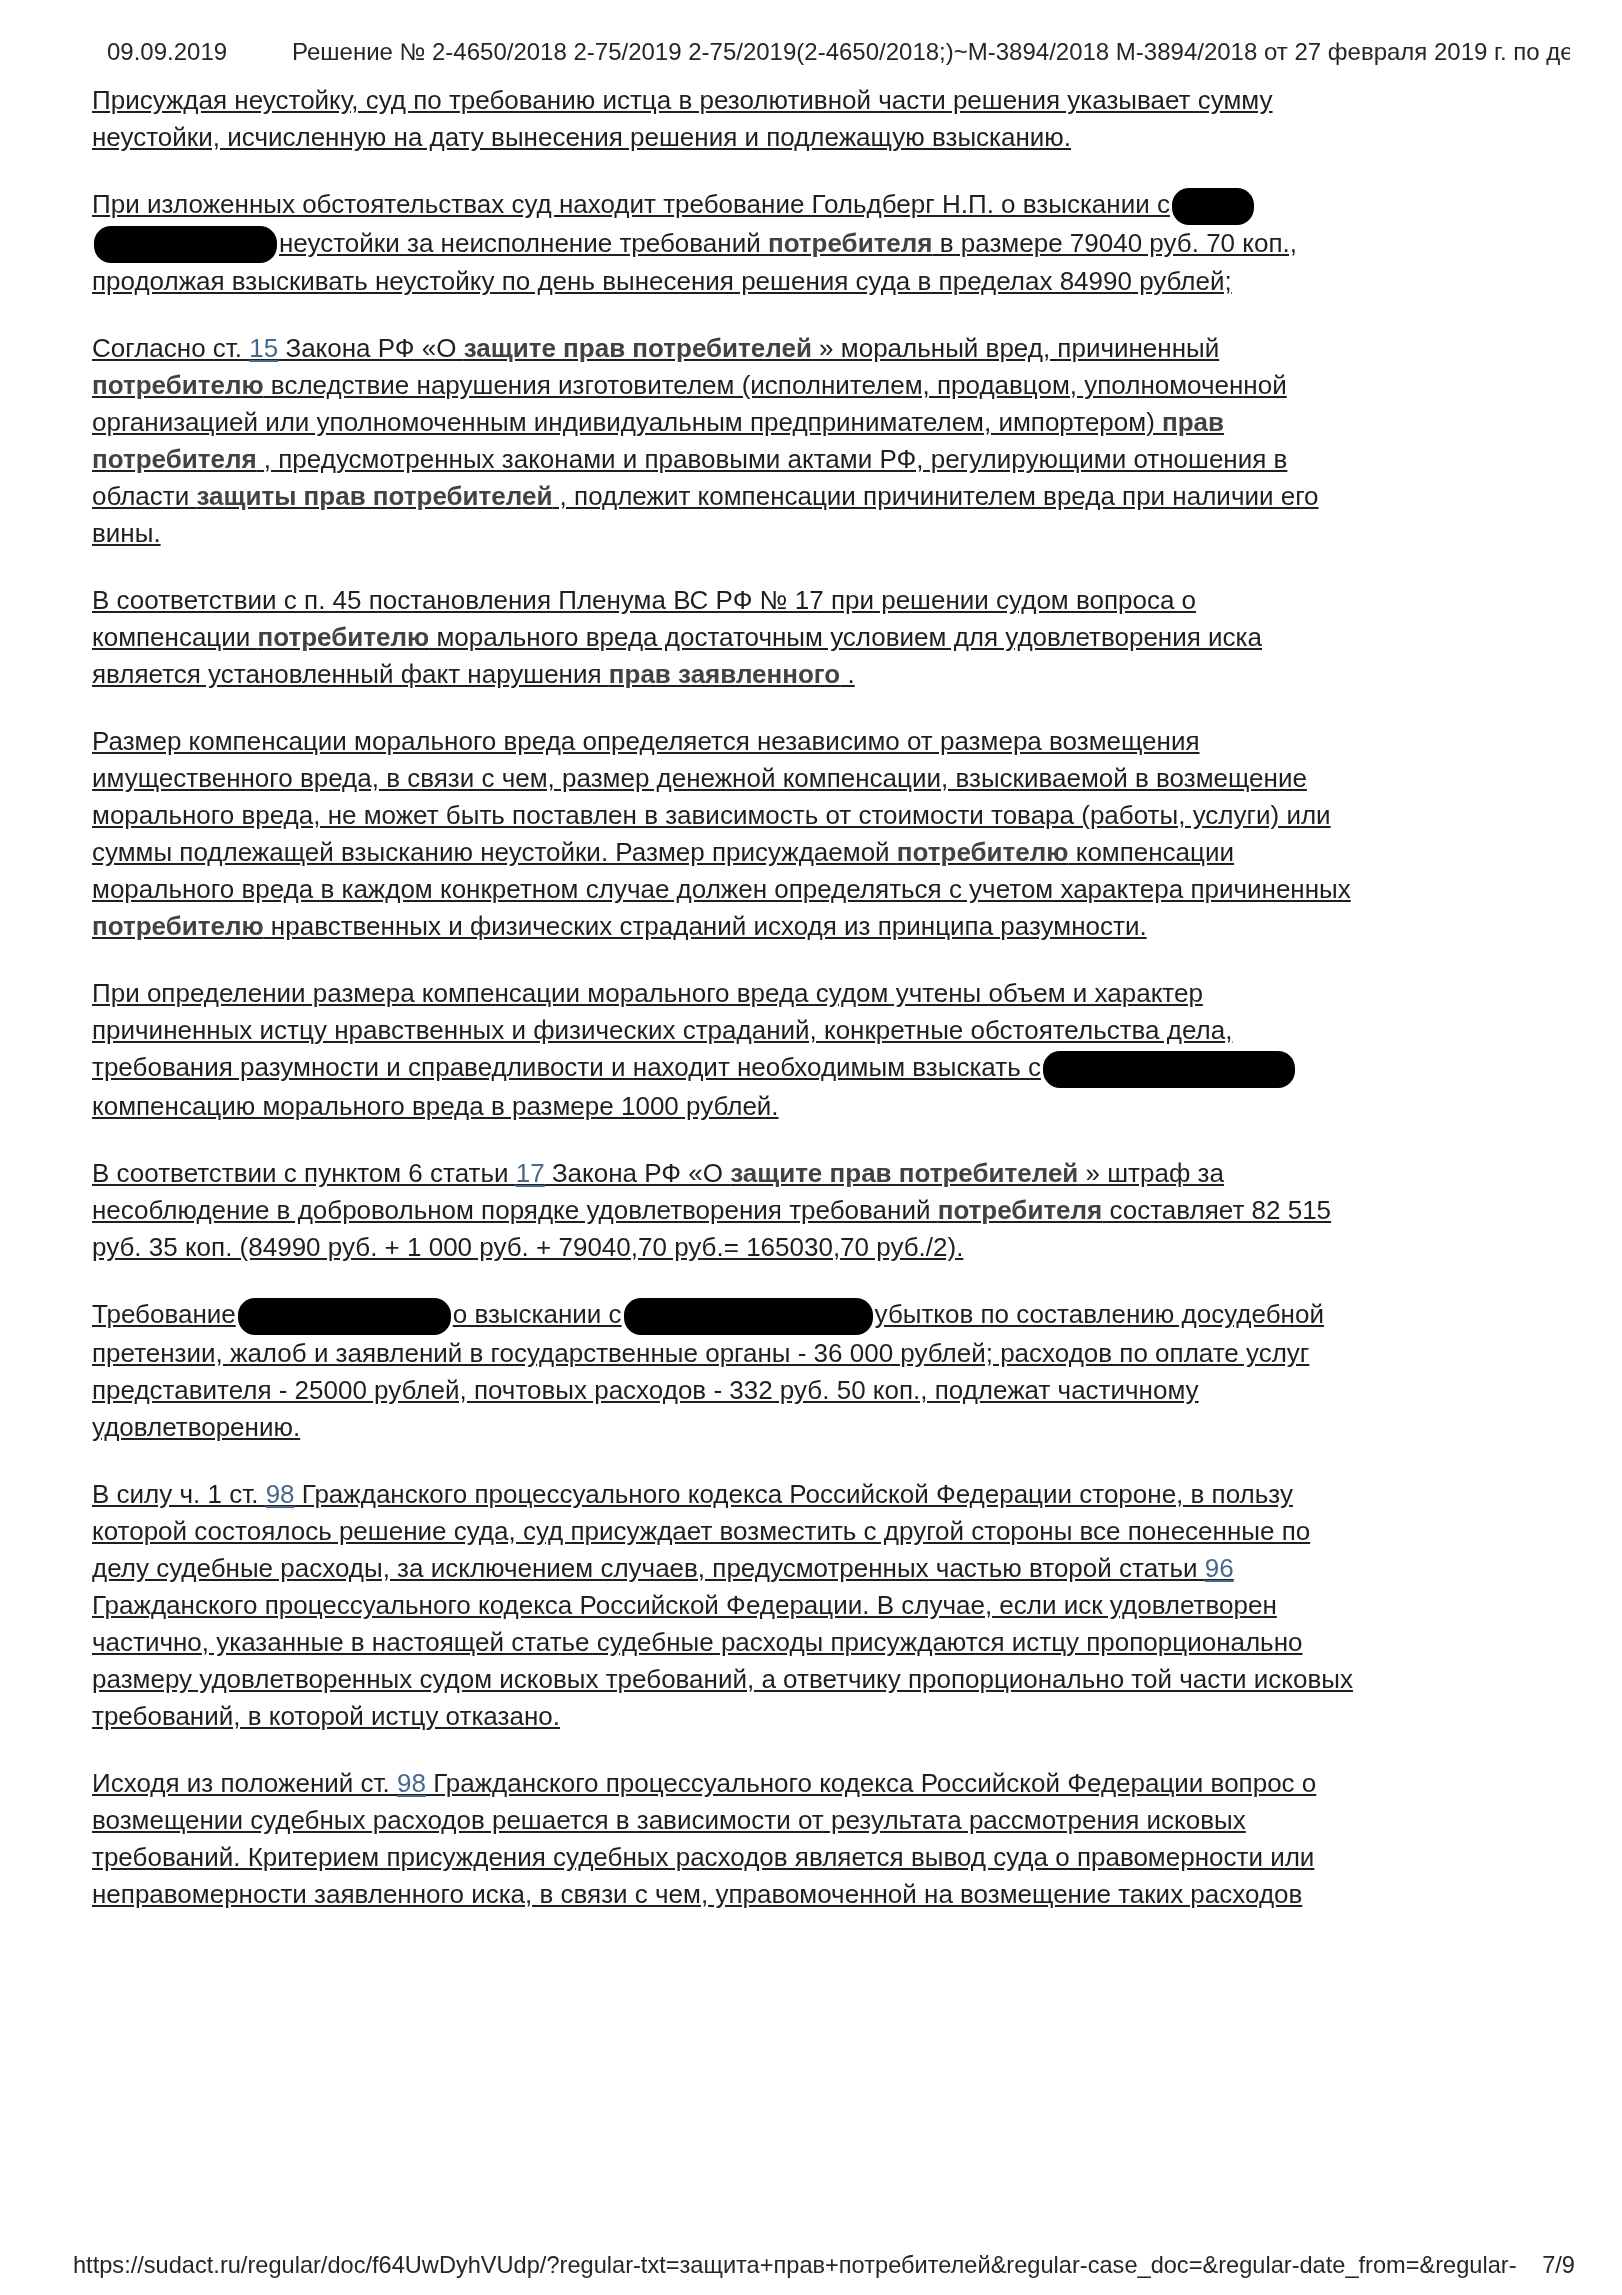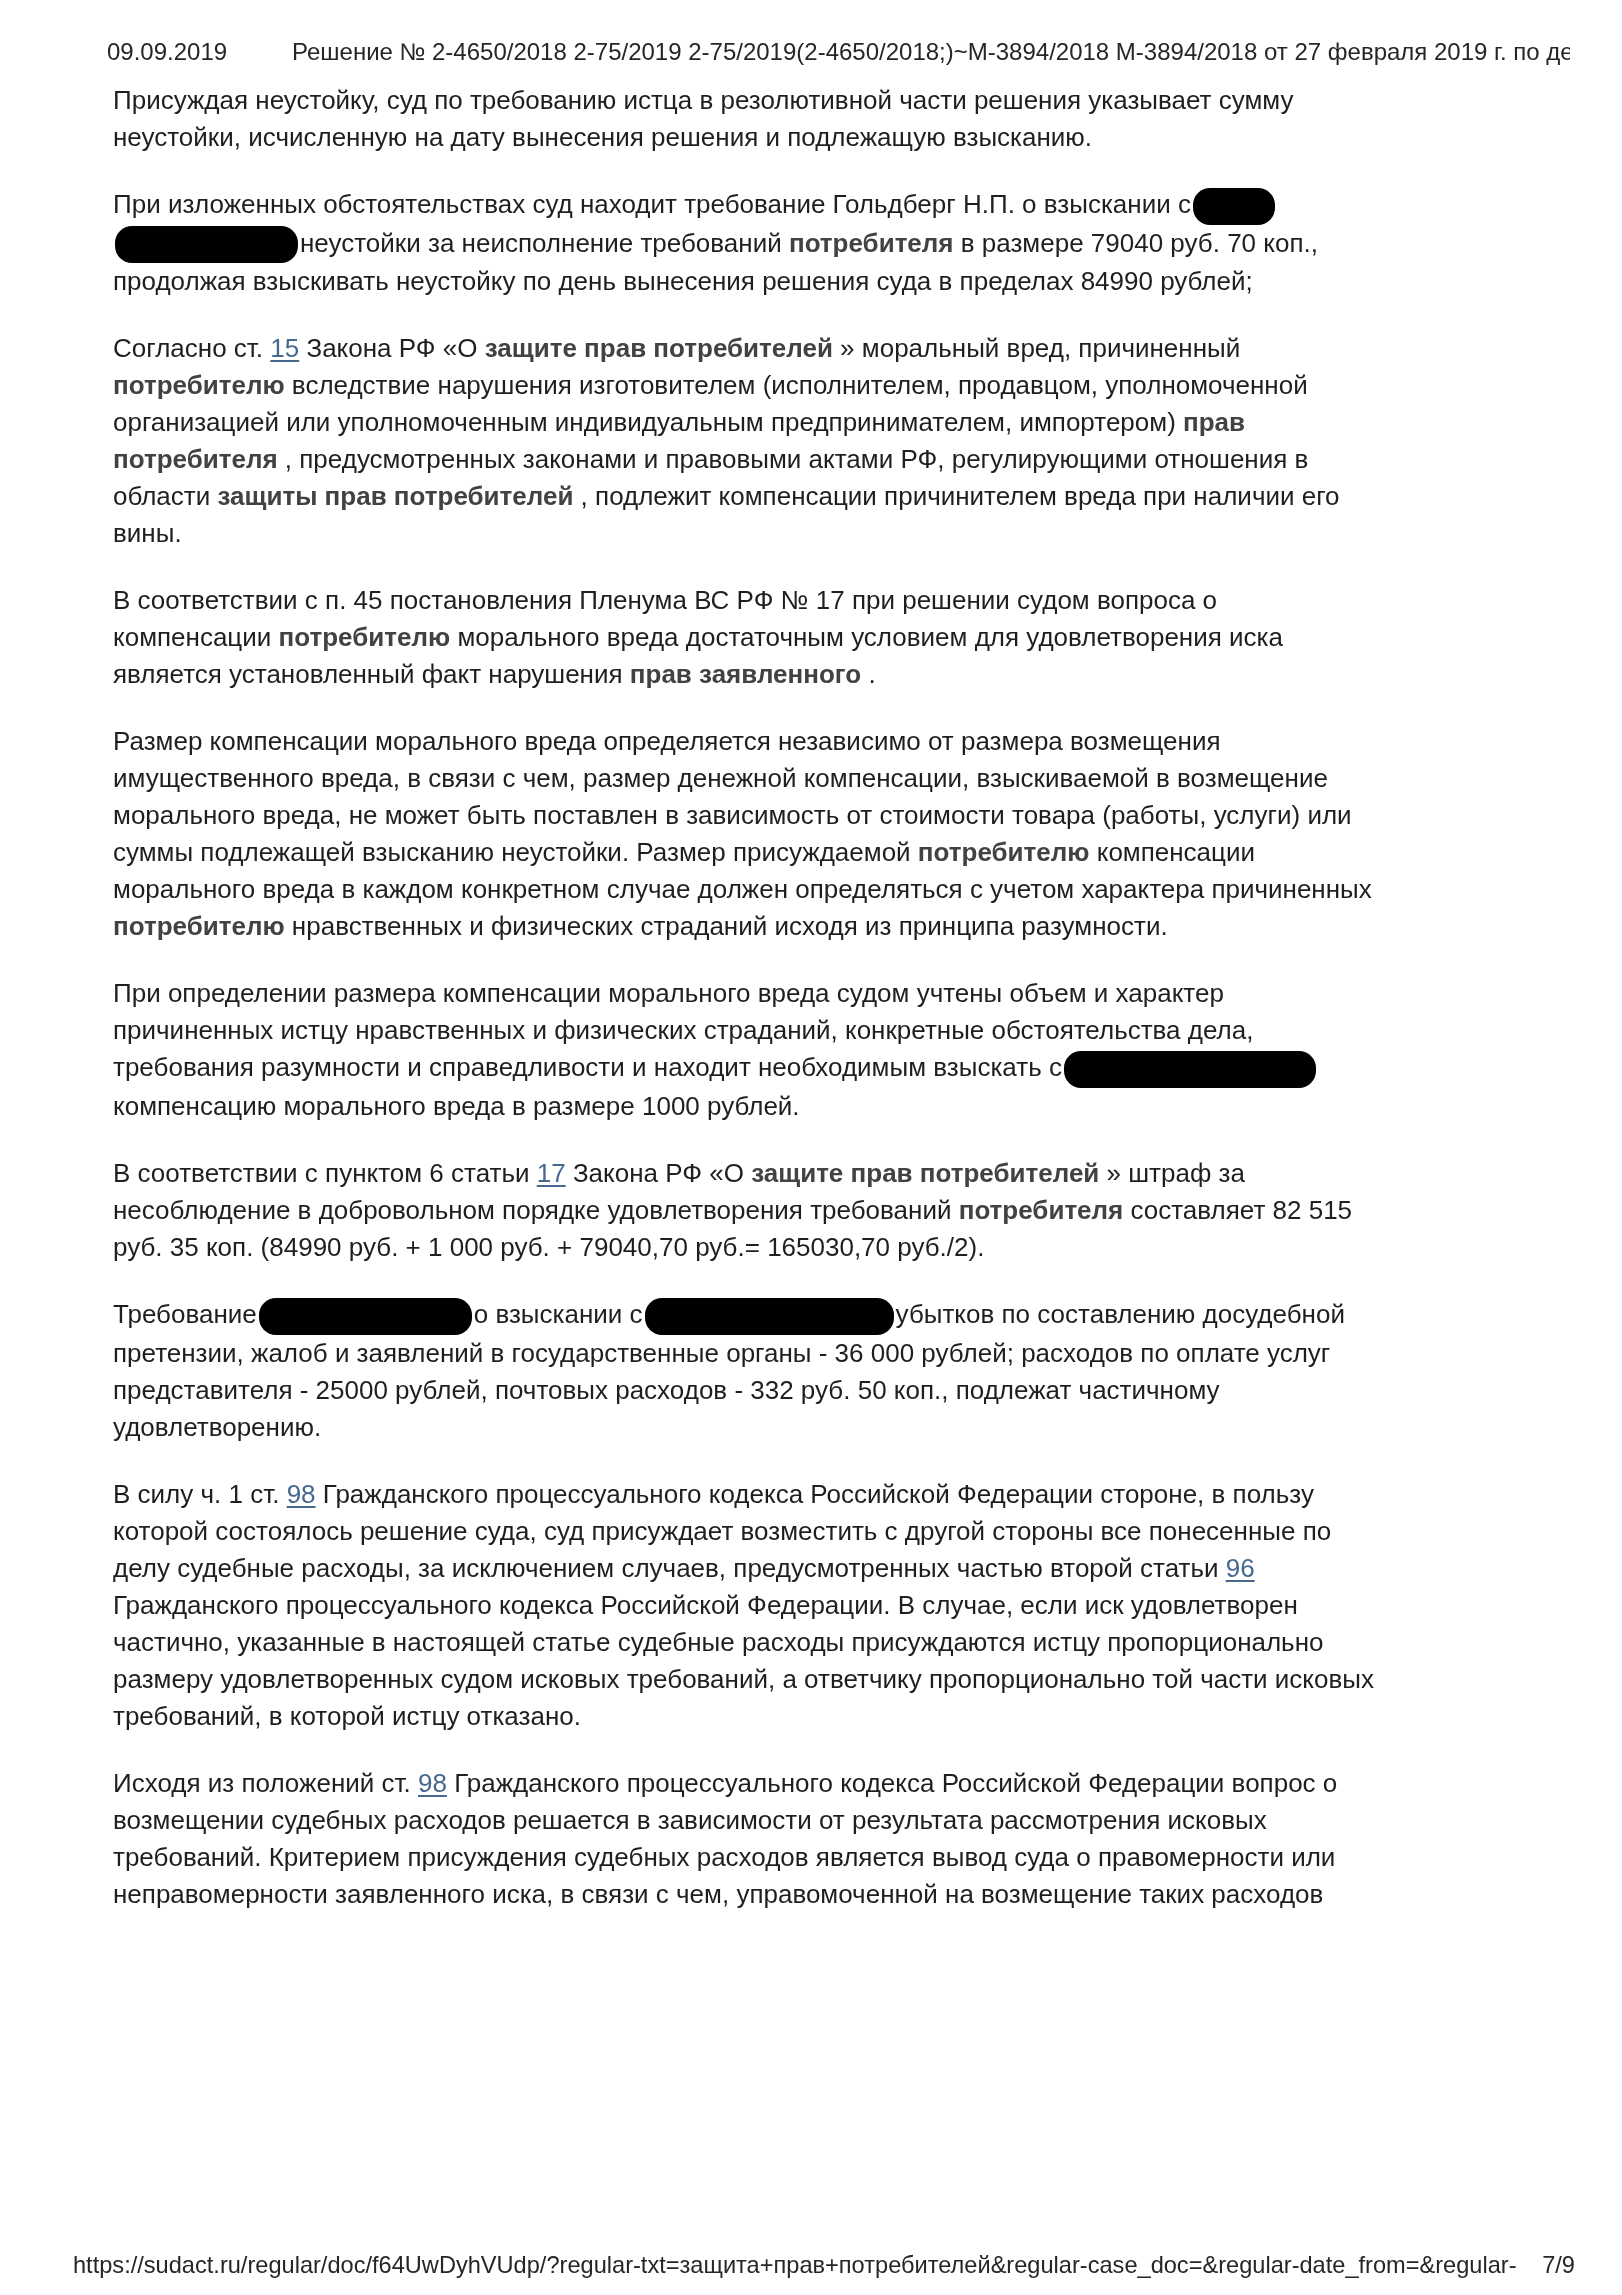--- a/index.html
+++ b/index.html
@@ -12,22 +12,22 @@
   }
   .header{
     position:absolute;top:38px;left:71px;right:52px;
     display:flex;align-items:flex-start;
     font-size:24px;line-height:27.5px;color:var(--chrome);
     white-space:nowrap;overflow:hidden;margin-left:36px;
   }
   .hdate{flex:none;width:185px;}
   .htitle{flex:1 1 auto;overflow:hidden;}
   .doc{
-    position:absolute;left:113px;top:82px;width:1446px;
-    font-size:26px;line-height:37px;color:var(--text);
+    position:absolute;left:92px;top:82px;width:1446px;
+    font-size:26px;line-height:37px;color:var(--text);text-decoration:underline;
   }
   .doc p{margin:0 0 30px 0;padding:0;}
   .lnk{color:var(--link);text-decoration:underline;text-underline-offset:3.3px;cursor:pointer;}
   .term{font-weight:bold;color:var(--term);}
   .redact{
     display:inline-block;height:37px;background:var(--redaction);
     border-radius:17px;vertical-align:middle;margin:0 2px;
   }
   .footer{
     position:absolute;left:73px;right:47px;top:2230px;

